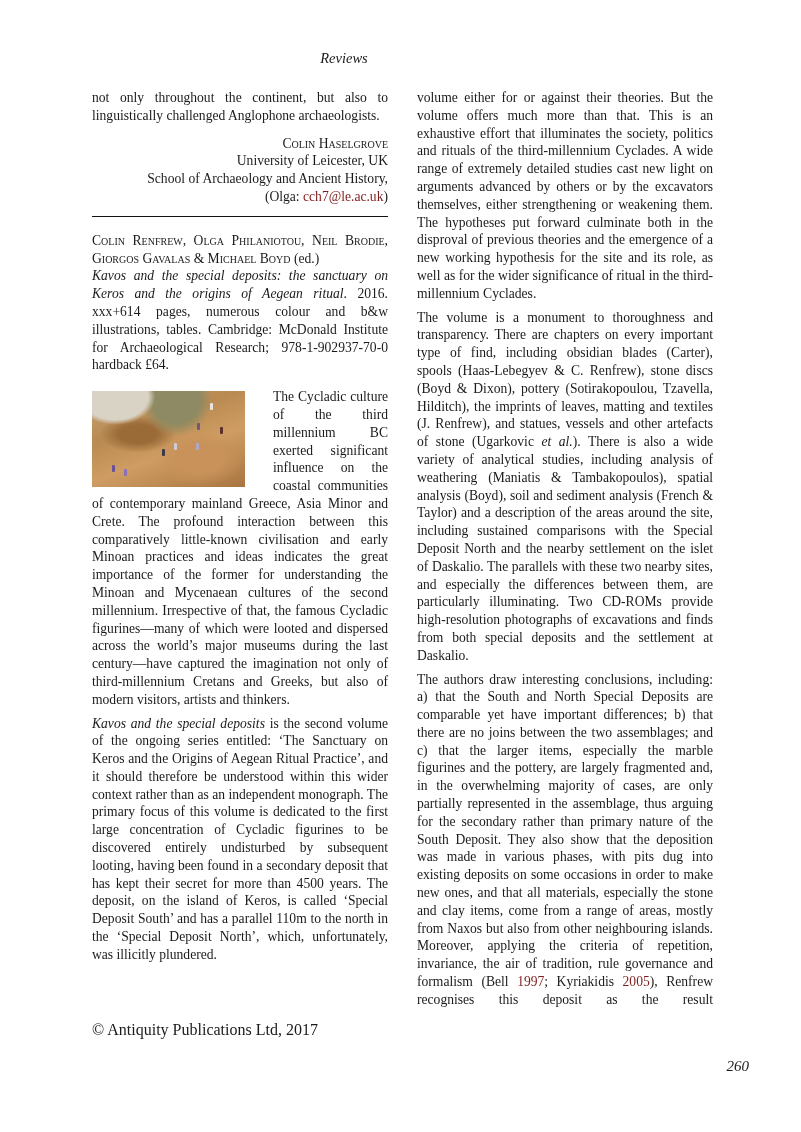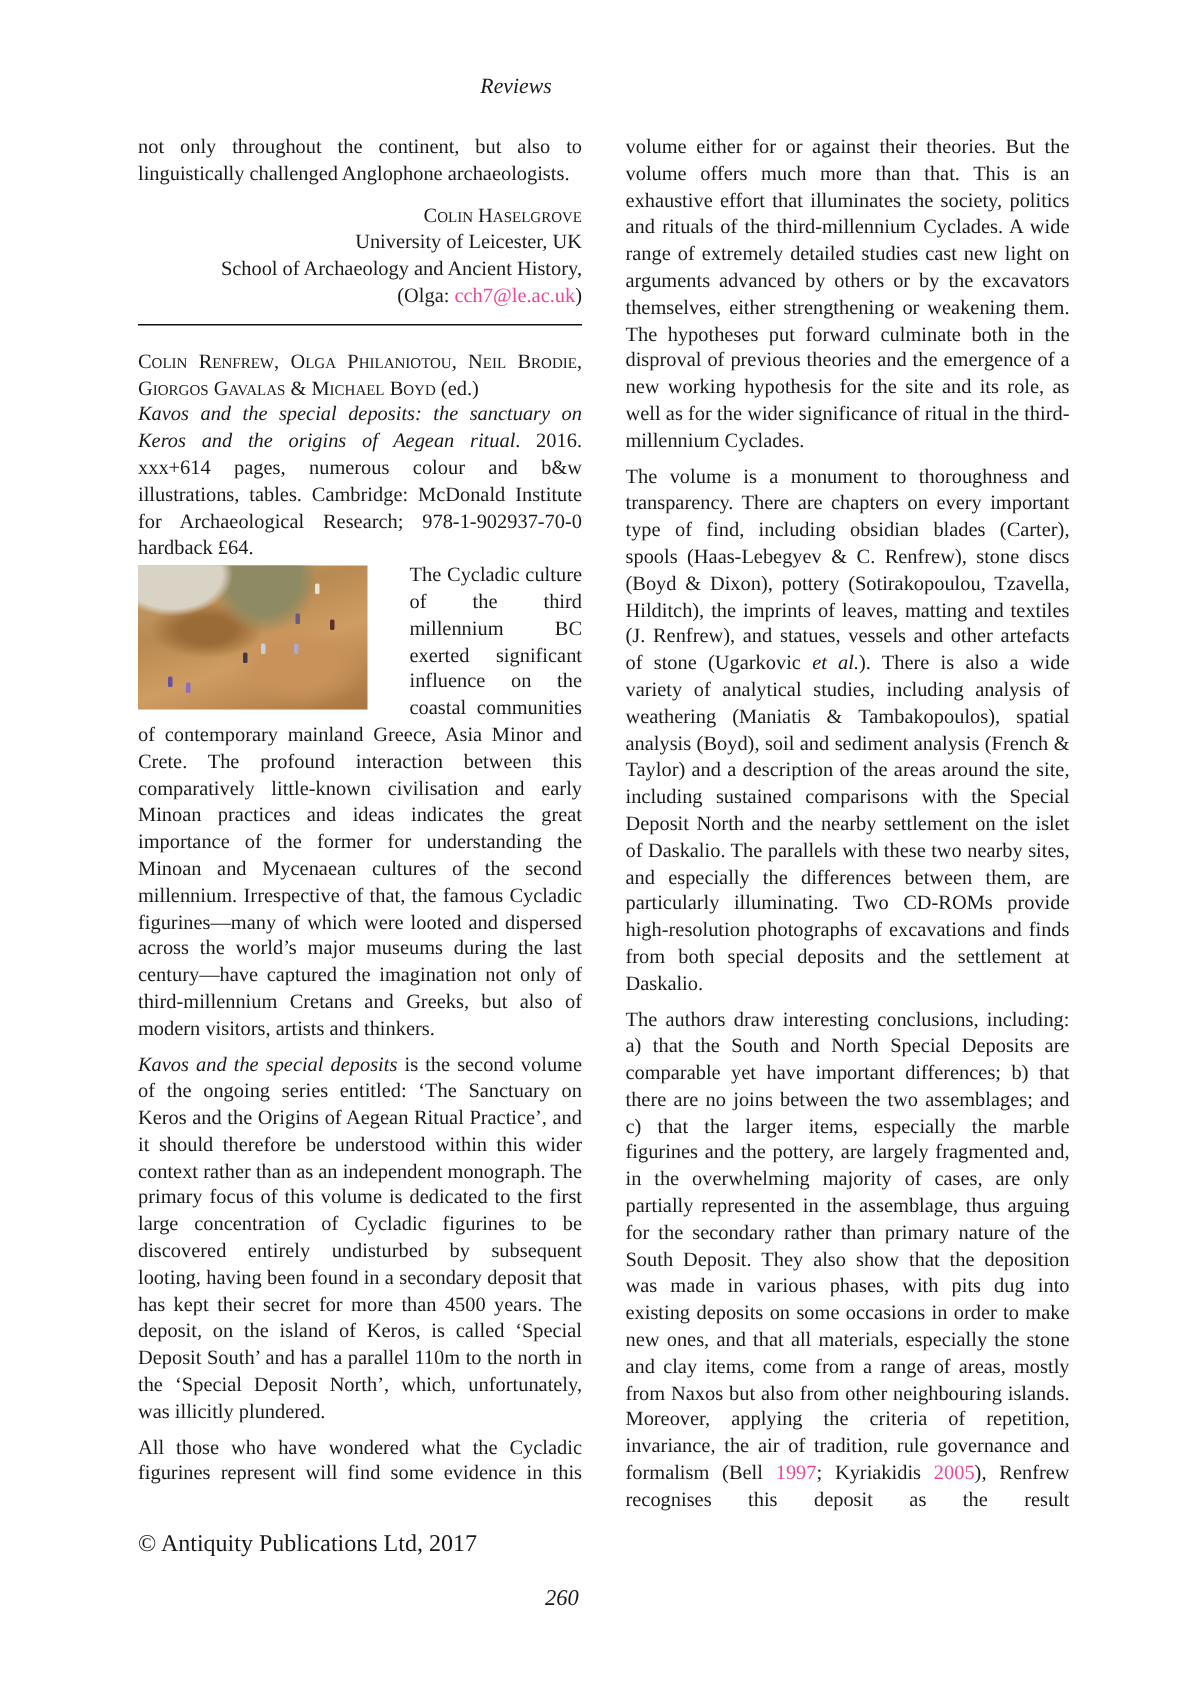--- a/index.html
+++ b/index.html
@@ -8,33 +8,33 @@
     .running-head { position: absolute; top: 50px; left: 0; width: 688px; text-align: center;
       font-style: italic; font-size: 14.5px; }
     .col { position: absolute; top: 89px; width: 296px; font-size: 13.6px; line-height: 17.8px;
       text-align: justify; hyphens: manual; }
     .col-left { left: 92px; }
     .col-right { left: 417px; }
     p { margin: 0 0 6px 0; }
     .sig { text-align: right; margin-top: 10px; line-height: 17.8px; }
     .sc { font-variant: small-caps; }
     .rule { border: 0; border-top: 1.3px solid #111; margin: 10px 0 15px 0; }
-    a.link { color: #ec4899; text-decoration: none; }
-    .bib { margin-bottom: 0; }
+    a.link { color: #7f1d1d; text-decoration: none; }
+    .bib { margin-bottom: 14px; }
     .figure { float: left; width: 153px; height: 96px; margin: 3px 28px 4px 0;
       background:
         radial-gradient(ellipse at 15% 6%, #d9d3c6 0 18%, transparent 22%),
         radial-gradient(ellipse at 55% 8%, #8e8a63 0 20%, transparent 30%),
         radial-gradient(ellipse at 30% 45%, #9a6a37 0 12%, transparent 25%),
         radial-gradient(ellipse at 70% 70%, #c8925a 0 15%, transparent 30%),
         linear-gradient(160deg, #c4a373 0%, #b98a52 35%, #cf9d63 60%, #a87440 100%);
       position: relative; overflow: hidden; }
     .figure .fig-person { position: absolute; width: 3px; height: 7px; border-radius: 1px; }
     .footer { position: absolute; top: 1021px; left: 92px; font-size: 16px; }
-    .page-number { position: absolute; top: 1058px; left: 0; width: 749px; text-align: center;
+    .page-number { position: absolute; top: 1058px; left: 0; width: 749px; text-align: right;
       font-style: italic; font-size: 15px; }
     em { font-style: italic; }
   </style>
 </head>
 <body>
 
 <div class="running-head">Reviews</div>
 
 <div class="col col-left">
   <p>not only throughout the continent, but also to linguistically challenged Anglophone archaeologists.</p>
@@ -56,21 +56,20 @@
     <span class="fig-person" style="left:128px;top:36px;background:#5d2f2a"></span>
     <span class="fig-person" style="left:82px;top:52px;background:#c9cdd8"></span>
     <span class="fig-person" style="left:70px;top:58px;background:#3d3a4a"></span>
     <span class="fig-person" style="left:20px;top:74px;background:#6a4f9a"></span>
     <span class="fig-person" style="left:32px;top:78px;background:#8b6fb8"></span>
     <span class="fig-person" style="left:104px;top:52px;background:#b0a8c6"></span>
   </div>
 
   <p>The Cycladic cul­ture of the third millennium BC exerted significant influence on the coastal communities of contemporary mainland Greece, Asia Minor and Crete. The profound interaction between this comparatively little-known civilisation and early Minoan practices and ideas indicates the great importance of the former for understanding the Minoan and Mycenaean cultures of the second millennium. Irrespective of that, the famous Cycladic figurines—many of which were looted and dispersed across the world’s major museums during the last century—have captured the imagination not only of third-millennium Cretans and Greeks, but also of modern visitors, artists and thinkers.</p>
   <p><em>Kavos and the special deposits</em><span> is the second volume of the ongoing series entitled: ‘The Sanctuary on Keros and the Origins of Aegean Ritual Practice’, and it should therefore be understood within this wider context rather than as an independent monograph. The primary focus of this volume is dedicated to the first large concentration of Cycladic figurines to be discovered entirely undisturbed by subsequent looting, having been found in a secondary deposit that has kept their secret for more than 4500 years. The deposit, on the island of Keros, is called ‘Special Deposit South’ and has a parallel 110m to the north in the ‘Special Deposit North’, which, unfortunately, was illicitly plundered.</span></p>
-  <p style="text-align-last: justify;">All those who have wondered what the Cycladic figurines represent will find some evidence in this</p>
 </div>
 
 <div class="col col-right">
   <p>volume either for or against their theories. But the volume offers much more than that. This is an exhaustive effort that illuminates the society, politics and rituals of the third-millennium Cyclades. A wide range of extremely detailed studies cast new light on arguments advanced by others or by the excavators themselves, either strengthening or weakening them. The hypotheses put forward culminate both in the disproval of previous theories and the emergence of a new working hypothesis for the site and its role, as well as for the wider significance of ritual in the third-millennium Cyclades.</p>
   <p><span>The volume is a monument to thoroughness and transparency. There are chapters on every important type of find, including obsidian blades (Carter), spools (Haas-Lebegyev &amp; C. Renfrew), stone discs (Boyd &amp; Dixon), pottery (Sotirakopoulou, Tzavella, Hilditch), the imprints of leaves, matting and textiles (J. Renfrew), and statues, vessels and other artefacts of stone (Ugarkovic </span><em>et al.</em><span>). There is also a wide variety of analytical studies, including analysis of weathering (Maniatis &amp; Tambakopoulos), spatial analysis (Boyd), soil and sediment analysis (French &amp; Taylor) and a description of the areas around the site, including sustained comparisons with the Special Deposit North and the nearby settlement on the islet of Daskalio. The parallels with these two nearby sites, and especially the differences between them, are particularly illuminating. Two CD-ROMs provide high-resolution photographs of excavations and finds from both special deposits and the settlement at Daskalio.</span></p>
   <p style="text-align-last: justify;"><span>The authors draw interesting conclusions, including: a) that the South and North Special Deposits are comparable yet have important differences; b) that there are no joins between the two assemblages; and c) that the larger items, especially the marble figurines and the pottery, are largely fragmented and, in the overwhelming majority of cases, are only partially represented in the assemblage, thus arguing for the secondary rather than primary nature of the South Deposit. They also show that the deposition was made in various phases, with pits dug into existing deposits on some occasions in order to make new ones, and that all materials, especially the stone and clay items, come from a range of areas, mostly from Naxos but also from other neighbouring islands. Moreover, applying the criteria of repetition, invariance, the air of tradition, rule governance and formalism (Bell </span><a class="link">1997</a><span>; Kyriakidis </span><a class="link">2005</a><span>), Renfrew recognises this deposit as the result</span></p>
 </div>
 
 <div class="footer">© Antiquity Publications Ltd, 2017</div>
 <div class="page-number">260</div>

